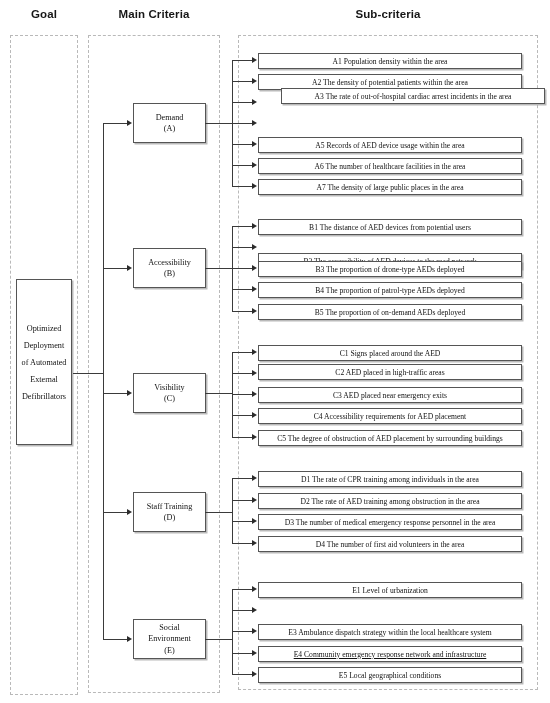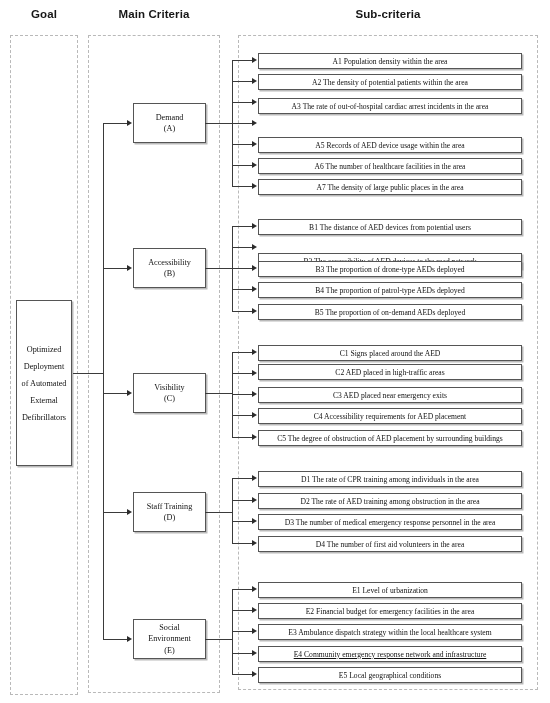--- a/index.html
+++ b/index.html
@@ -55,21 +55,21 @@
     box-shadow: 1.5px 1.5px 0 rgba(130,130,130,0.55);
     display: flex;
     align-items: center;
     justify-content: center;
     text-align: center;
     color: #111111;
   }
 
   #goal-node {
     left: 16px;
-    top: 300px;
+    top: 279px;
     width: 56px;
     height: 166px;
     font-size: 8.2px;
     line-height: 17px;
     padding: 12px 2px;
   }
   #goal-node .goal-text { display: block; width: 100%; }
 
   .main-node {
     left: 133px;
@@ -185,21 +185,21 @@
   <div class="ln ln-h" style="left:232px; top:60px;  width:21px;"></div>
   <div class="arrow" style="left:252px; top:57px;"></div>
   <div class="node sub-node" style="top:53px;">A1 Population density within the area</div>
 
   <div class="ln ln-h" style="left:232px; top:81px;  width:21px;"></div>
   <div class="arrow" style="left:252px; top:78px;"></div>
   <div class="node sub-node" style="top:74px;">A2 The density of potential patients within the area</div>
 
   <div class="ln ln-h" style="left:232px; top:102px; width:21px;"></div>
   <div class="arrow" style="left:252px; top:99px;"></div>
-  <div class="node sub-node" style="top:98px;">A3 The rate of out-of-hospital cardiac arrest incidents in the area</div>
+  <div class="node sub-node" style="top:88px;margin-left:23px;">A3 The rate of out-of-hospital cardiac arrest incidents in the area</div>
 
   <div class="ln ln-h" style="left:232px; top:123px; width:21px;"></div>
   <div class="arrow" style="left:252px; top:120px;"></div>
 
   <div class="ln ln-h" style="left:232px; top:144px; width:21px;"></div>
   <div class="arrow" style="left:252px; top:141px;"></div>
   <div class="node sub-node" style="top:137px;">A5 Records of AED device usage within the area</div>
 
   <div class="ln ln-h" style="left:232px; top:165px; width:21px;"></div>
   <div class="arrow" style="left:252px; top:162px;"></div>
@@ -276,21 +276,20 @@
 
   <div class="ln ln-h" style="left:205px; top:639px; width:28px;"></div>
   <div class="ln ln-v" style="left:232px; top:589px; height:85px;"></div>
 
   <div class="ln ln-h" style="left:232px; top:589px; width:21px;"></div>
   <div class="arrow" style="left:252px; top:586px;"></div>
   <div class="node sub-node" style="top:582px;">E1 Level of urbanization</div>
 
   <div class="ln ln-h" style="left:232px; top:610px; width:21px;"></div>
   <div class="arrow" style="left:252px; top:607px;"></div>
-  <div class="node sub-node" style="top:603px;">E2 Financial budget for emergency facilities in the area</div>
 
   <div class="ln ln-h" style="left:232px; top:631px; width:21px;"></div>
   <div class="arrow" style="left:252px; top:628px;"></div>
   <div class="node sub-node" style="top:624px;">E3 Ambulance dispatch strategy within the local healthcare system</div>
 
   <div class="ln ln-h" style="left:232px; top:653px; width:21px;"></div>
   <div class="arrow" style="left:252px; top:650px;"></div>
   <div class="node sub-node" style="top:646px;text-decoration:underline;">E4 Community emergency response network and infrastructure</div>
 
   <div class="ln ln-h" style="left:232px; top:674px; width:21px;"></div>

